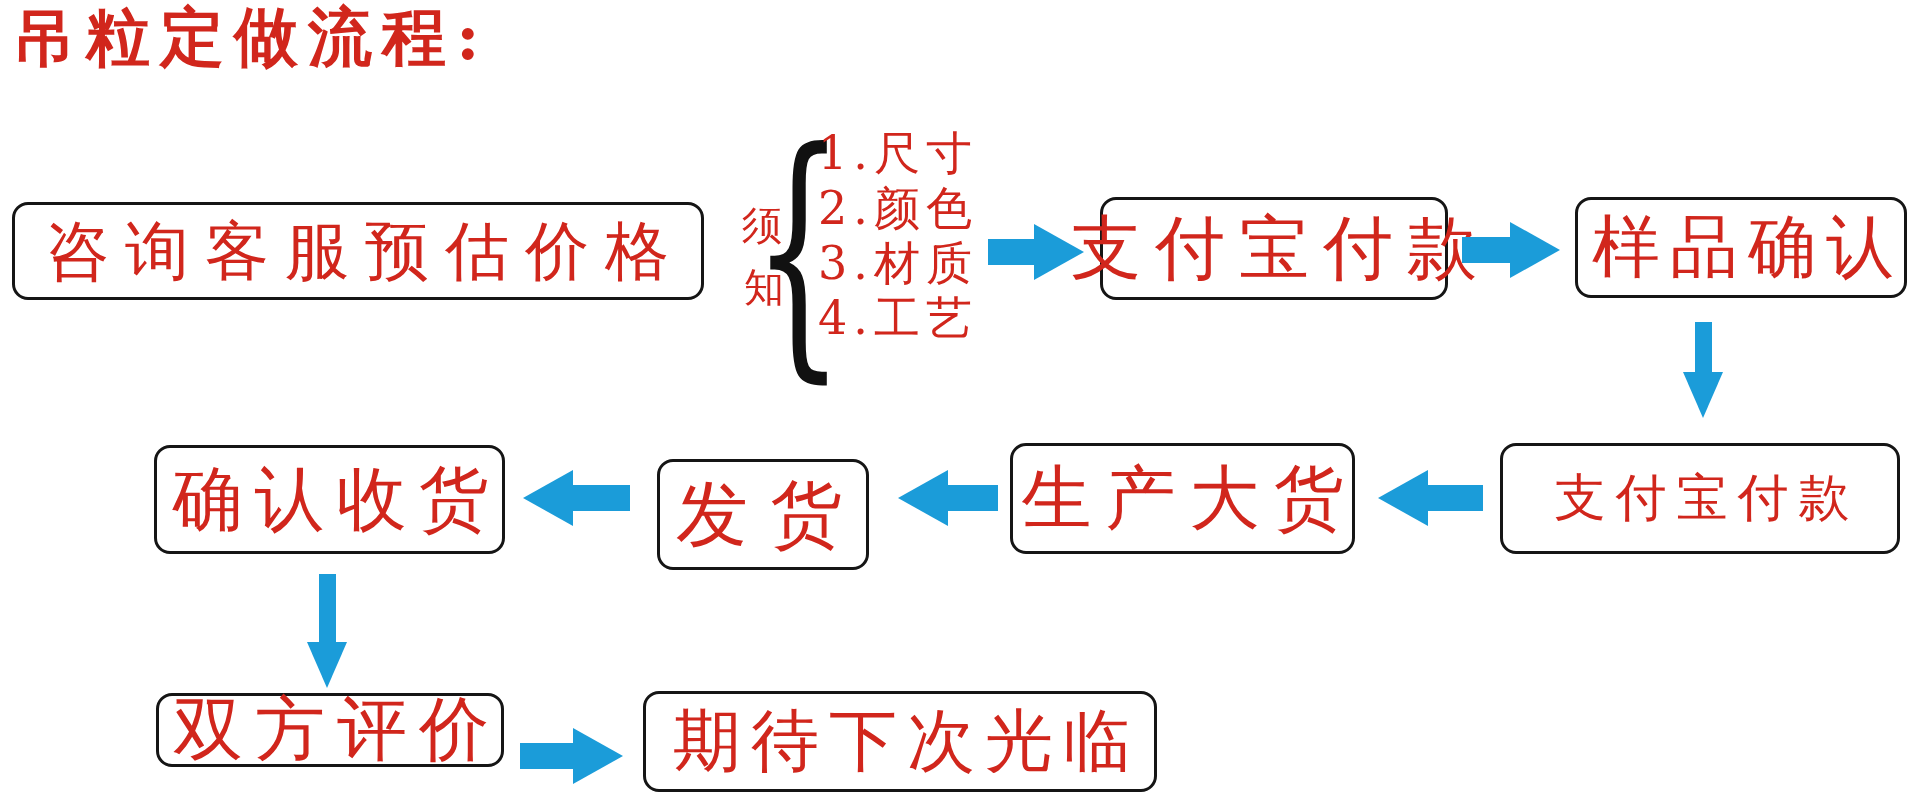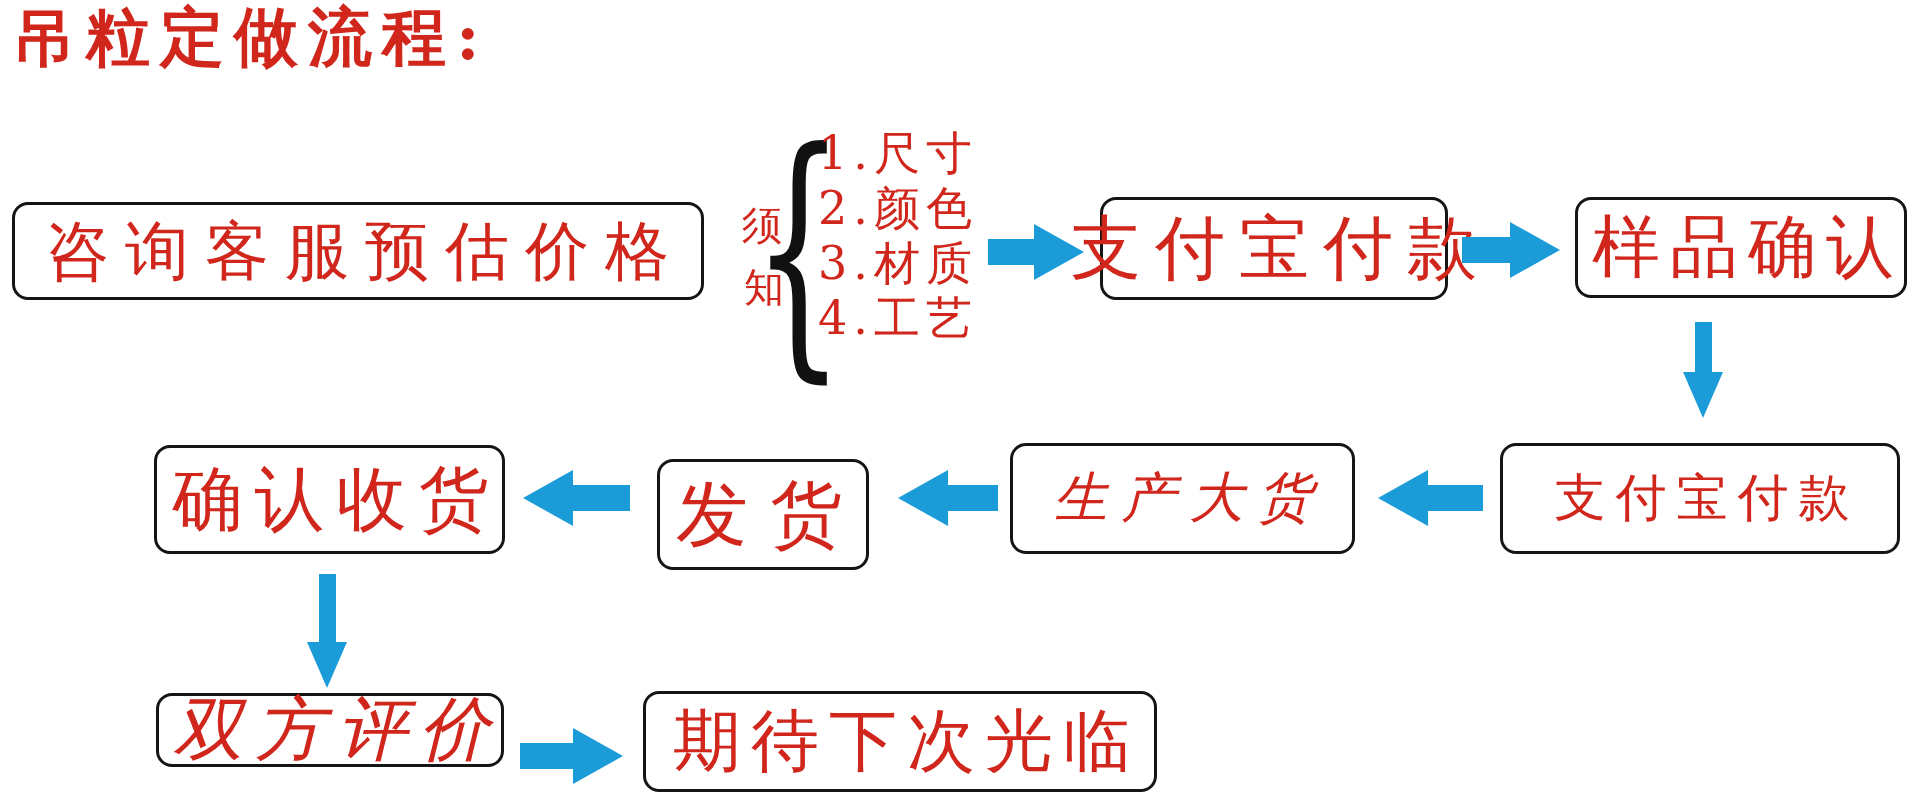--- a/index.html
+++ b/index.html
@@ -18,25 +18,25 @@
     display:flex;align-items:center;justify-content:center;
     color:#d1261c;font-family:"DejaVu Serif",serif;white-space:nowrap;text-align:center;
   }
   .node span{display:block;}
   
   .n-consult{left:12px;top:202px;width:692px;height:98px;font-size:64px;letter-spacing:16px;}
   .n-arrange{left:1100px;top:197px;width:348px;height:103px;font-size:70px;letter-spacing:14px;}
   .n-sampleok{left:1575px;top:197px;width:332px;height:101px;font-size:68px;letter-spacing:10px;}
   
   .n-alipay{left:1500px;top:443px;width:400px;height:111px;font-size:51px;letter-spacing:10px;}
-  .n-bulk{left:1010px;top:443px;width:345px;height:111px;font-size:54px;letter-spacing:14px;font-style:italic;}
+  .n-bulk{left:1010px;top:443px;width:345px;height:111px;font-size:70px;letter-spacing:14px;}
   .n-ship{left:657px;top:443px;width:212px;height:111px;font-size:72px;letter-spacing:22px;margin-top:16px;}
   .n-receipt{left:154px;top:445px;width:351px;height:109px;font-size:70px;letter-spacing:12px;}
   
-  .n-review{left:156px;top:693px;width:348px;height:74px;font-size:70px;letter-spacing:12px;font-style:italic;}
+  .n-review{left:156px;top:693px;width:348px;height:74px;font-size:70px;letter-spacing:12px;}
   .n-next{left:643px;top:691px;width:514px;height:101px;font-size:68px;letter-spacing:10px;}
   .ls{padding-left:14px;} 
 
   
   .notice-label{
     position:absolute;color:#d1261c;font-size:40px;font-family:"DejaVu Serif",serif;
   }
   .nl-0{left:742px;top:198px;}
   .nl-1{left:744px;top:260px;}
   .notice-brace{

